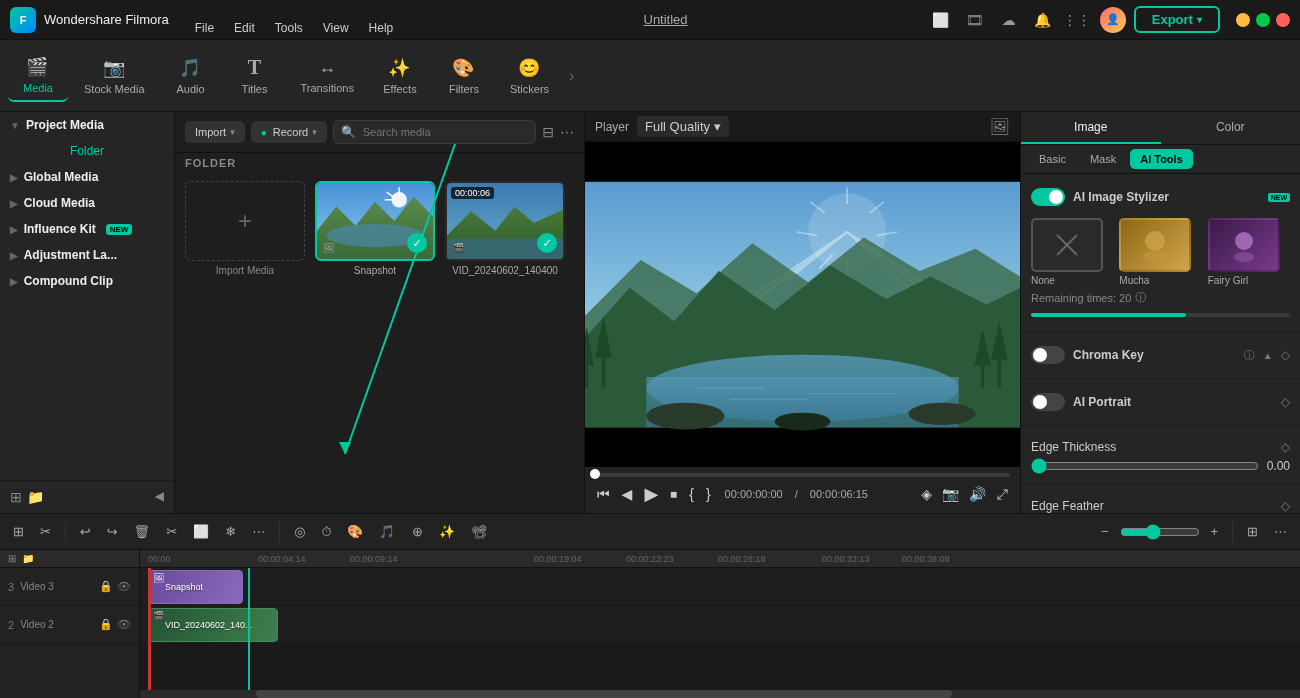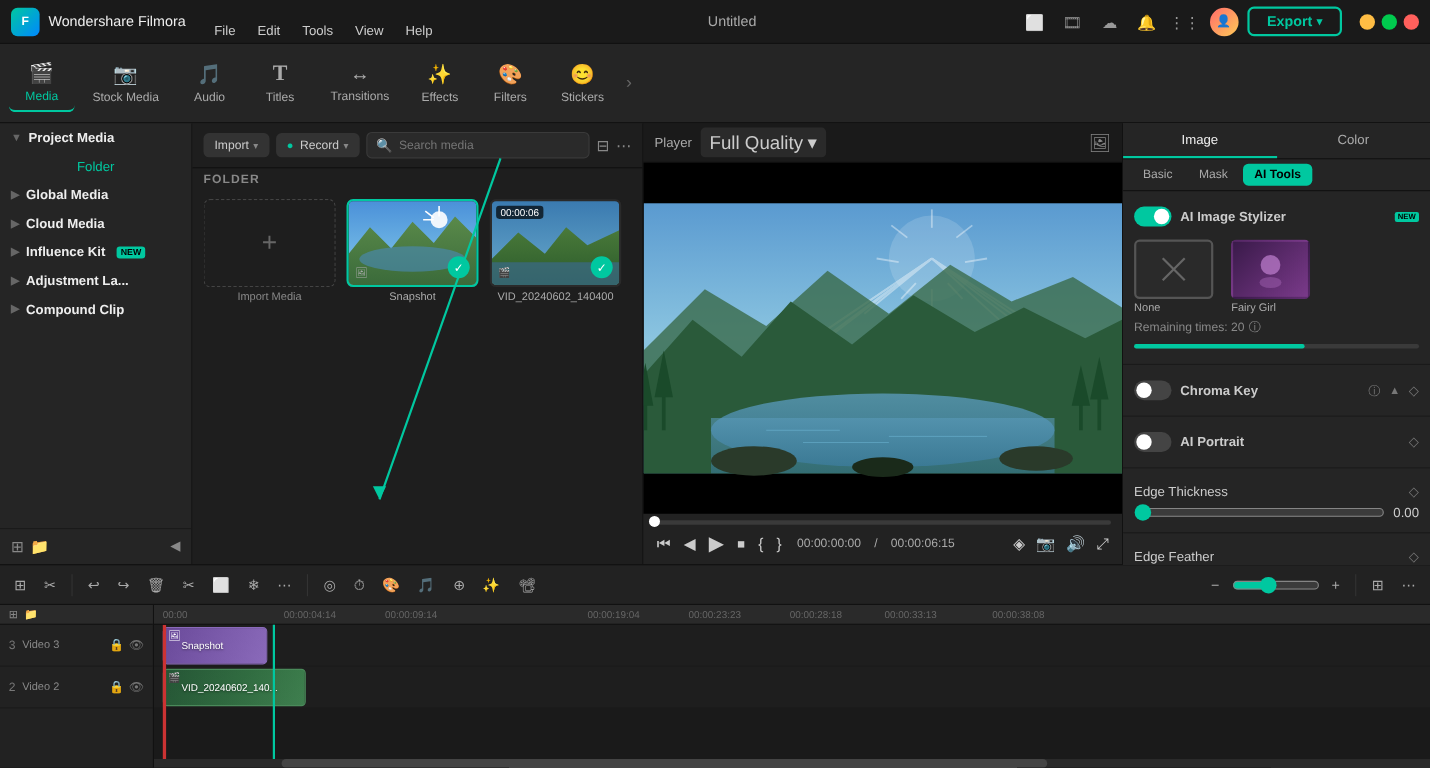--- a/index.html
+++ b/index.html
@@ -5,21 +5,21 @@
     * { box-sizing: border-box; margin: 0; padding: 0; }
     body { width: 1300px; height: 698px; background: #1e1e1e; color: #ccc; font-family: 'Segoe UI', Arial, sans-serif; font-size: 12px; overflow: hidden; display: flex; flex-direction: column; }
 
     
     .titlebar { background: #1a1a1a; height: 40px; display: flex; align-items: center; padding: 0 10px; justify-content: space-between; border-bottom: 1px solid #111; }
     .titlebar-left { display: flex; align-items: center; gap: 8px; }
     .app-logo { width: 26px; height: 26px; background: linear-gradient(135deg, #00c8a0, #0088ff); border-radius: 6px; display: flex; align-items: center; justify-content: center; color: white; font-weight: bold; font-size: 11px; }
     .app-name { color: #eee; font-size: 13px; font-weight: 500; }
     .menu-items { display: flex; gap: 4px; margin-left: 10px; }
     .menu-item { color: #ccc; padding: 4px 8px; border-radius: 4px; cursor: pointer; font-size: 12px; margin-top: 16px; }
-    .titlebar-center { color: #aaa; font-size: 13px; }
+    .titlebar-center { color: #aaa; font-size: 13px; text-decoration: underline; }
     .titlebar-right { display: flex; align-items: center; gap: 8px; }
     .export-btn { background: transparent; border: 2px solid #00c8a0; color: #00c8a0; padding: 4px 16px; border-radius: 6px; cursor: pointer; font-size: 13px; font-weight: 600; display: flex; align-items: center; gap: 4px; }
     .export-btn .chevron { font-size: 10px; }
     .win-controls { display: flex; gap: 6px; margin-left: 8px; }
     .win-btn { width: 14px; height: 14px; border-radius: 50%; cursor: pointer; display: flex; align-items: center; justify-content: center; font-size: 9px; color: #222; }
     .win-min { background: #ffbd44; }
     .win-max { background: #00ca4e; }
     .win-close { background: #ff605c; }
     .titlebar-icons { display: flex; gap: 12px; align-items: center; }
     .tbar-icon { width: 22px; height: 22px; color: #999; display: flex; align-items: center; justify-content: center; cursor: pointer; font-size: 14px; }
@@ -60,21 +60,21 @@
     .media-thumb .duration-badge { position: absolute; top: 4px; left: 4px; background: rgba(0,0,0,0.7); color: #fff; font-size: 9px; padding: 1px 4px; border-radius: 3px; }
     .media-name { color: #aaa; font-size: 10px; text-align: center; max-width: 120px; overflow: hidden; text-overflow: ellipsis; white-space: nowrap; }
     .import-cell { display: flex; flex-direction: column; align-items: center; justify-content: center; gap: 6px; width: 120px; height: 80px; border: 1.5px dashed #444; border-radius: 6px; cursor: pointer; color: #666; }
     .import-cell .plus { font-size: 24px; color: #666; }
     .import-label { color: #888; font-size: 10px; }
 
     
     .player-panel { flex: 1; background: #1a1a1a; display: flex; flex-direction: column; }
     .player-header { display: flex; align-items: center; padding: 4px 10px; gap: 8px; border-bottom: 1px solid #111; }
     .player-label { color: #aaa; font-size: 12px; }
-    .quality-select { background: #2a2a2a; border: none; color: #ccc; padding: 3px 8px; border-radius: 4px; font-size: 17px; cursor: pointer; display: flex; align-items: center; gap: 4px; }
+    .quality-select { background: #2a2a2a; border: none; color: #ccc; padding: 3px 8px; border-radius: 4px; font-size: 13px; cursor: pointer; display: flex; align-items: center; gap: 4px; }
     .player-img-icon { color: #888; cursor: pointer; margin-left: auto; font-size: 16px; }
     .player-video { flex: 1; background: #000; position: relative; overflow: hidden; }
     .player-controls { background: #222; padding: 6px 10px; display: flex; flex-direction: column; gap: 4px; }
     .progress-bar { height: 4px; background: #3a3a3a; border-radius: 2px; position: relative; cursor: pointer; }
     .progress-fill { height: 100%; background: #00c8a0; border-radius: 2px; width: 0%; }
     .progress-dot { position: absolute; left: 0; top: -4px; width: 10px; height: 10px; background: #fff; border-radius: 50%; transform: translateX(-50%); }
     .controls-row { display: flex; align-items: center; gap: 8px; }
     .ctrl-btn { color: #ccc; cursor: pointer; font-size: 14px; background: none; border: none; padding: 2px; }
     .time-display { color: #aaa; font-size: 11px; margin-left: 4px; }
     .ctrl-right { margin-left: auto; display: flex; align-items: center; gap: 6px; }
@@ -465,20 +465,29 @@
         <div class="style-item">
           <div class="style-thumb" style="background:#2a2a2a;border-color:#555;">
             <svg width="30" height="30" viewBox="0 0 30 30">
               <line x1="5" y1="5" x2="25" y2="25" stroke="#666" stroke-width="2"></line>
               <line x1="25" y1="5" x2="5" y2="25" stroke="#666" stroke-width="2"></line>
             </svg>
           </div>
           <span class="style-label">None</span>
         </div>
         <div class="style-item">
+          <div class="style-thumb face">
+            <svg width="40" height="40" viewBox="0 0 40 40">
+              <circle cx="20" cy="16" r="10" fill="#d4a44c" opacity="0.7"></circle>
+              <ellipse cx="20" cy="32" rx="12" ry="6" fill="#c49a3c" opacity="0.5"></ellipse>
+            </svg>
+          </div>
+          <span class="style-label">Mucha</span>
+        </div>
+        <div class="style-item">
           <div class="style-thumb fairy">
             <svg width="40" height="40" viewBox="0 0 40 40">
               <circle cx="20" cy="16" r="9" fill="#c080d0" opacity="0.7"></circle>
               <ellipse cx="20" cy="32" rx="10" ry="5" fill="#a060b0" opacity="0.5"></ellipse>
             </svg>
           </div>
           <span class="style-label">Fairy Girl</span>
         </div>
       </div>
       <div class="remaining-row">
@@ -594,21 +603,21 @@
     <div class="tl-main">
 
       <div class="tl-ruler" style="position:relative;height:18px;overflow:hidden;">
         <div style="position:absolute;left:8px;font-size:9px;color:#666;">00:00</div>
         <div style="position:absolute;left:118px;font-size:9px;color:#666;">00:00:04:14</div>
         <div style="position:absolute;left:210px;font-size:9px;color:#666;">00:00:09:14</div>
         <div style="position:absolute;left:302px;font-size:9px;color:#666;margin-top:44px;">00:00:14:09</div>
         <div style="position:absolute;left:394px;font-size:9px;color:#666;">00:00:19:04</div>
         <div style="position:absolute;left:486px;font-size:9px;color:#666;">00:00:23:23</div>
         <div style="position:absolute;left:578px;font-size:9px;color:#666;">00:00:28:18</div>
-        <div style="position:absolute;left:664px;font-size:9px;color:#666;">00:00:33:13</div>
+        <div style="position:absolute;left:682px;font-size:9px;color:#666;">00:00:33:13</div>
         <div style="position:absolute;left:762px;font-size:9px;color:#666;">00:00:38:08</div>
       </div>
 
       <div class="tl-tracks" style="position:relative;flex:1;">
 
         <div style="position:absolute;top:0;left:8px;width:3px;height:100%;background:#cc3333;z-index:5;"></div>
 
         <div class="tl-track-row">
           <div class="tl-clip tl-clip-snapshot" style="left:8px;width:95px;">
             <div class="clip-thumb-bg" style="background:linear-gradient(135deg,#7a5aaa,#9a7aca);opacity:0.5;"></div>

